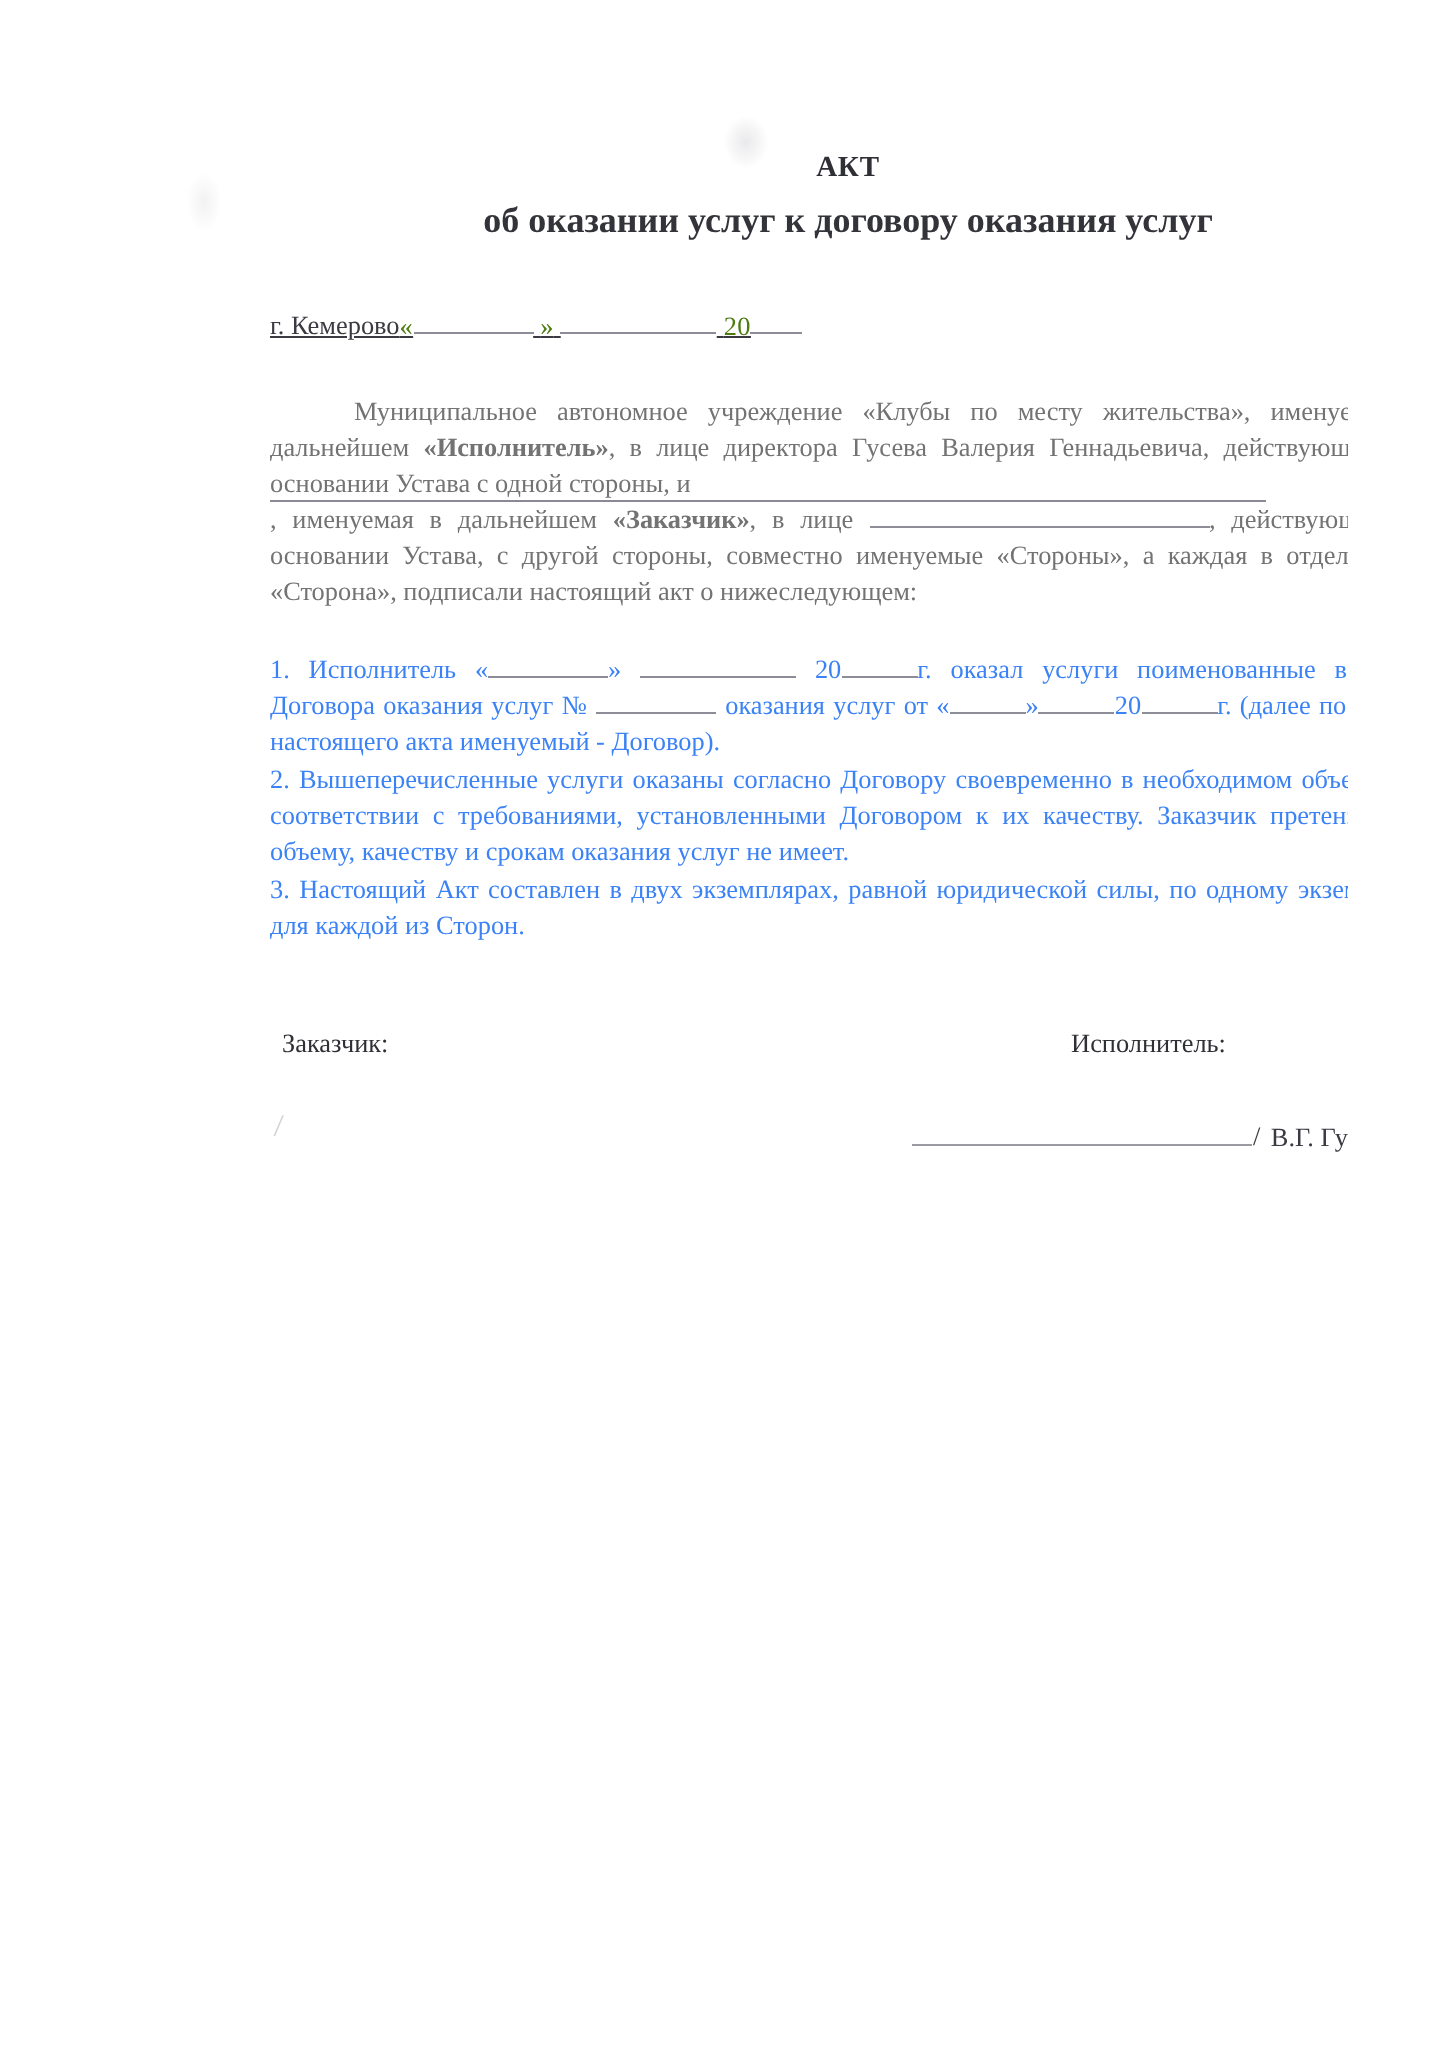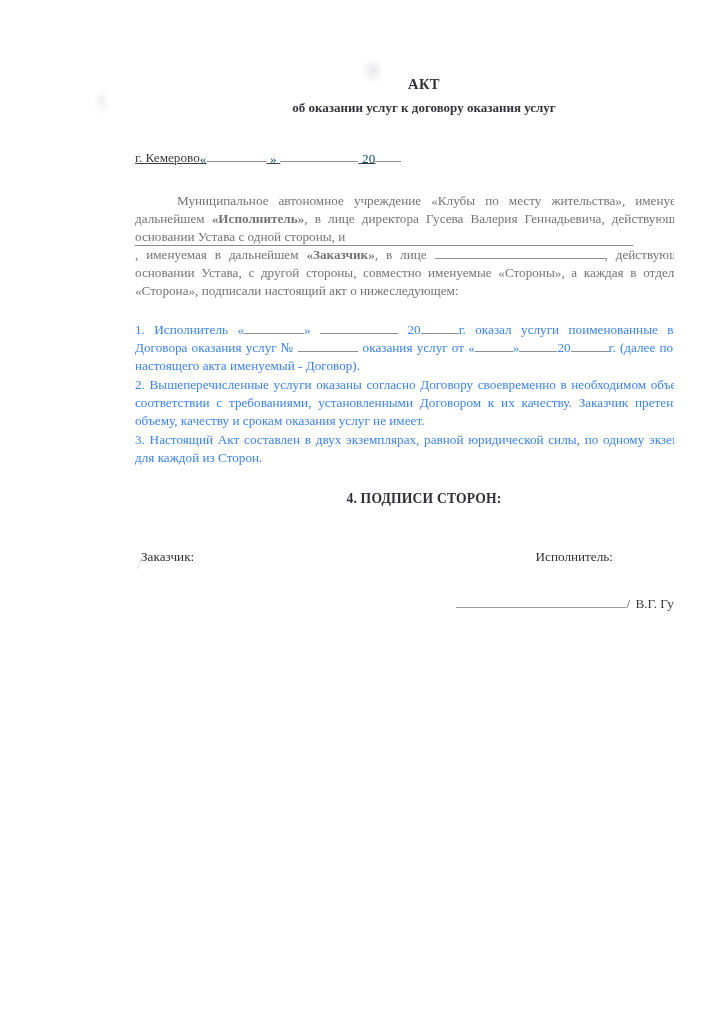--- a/index.html
+++ b/index.html
@@ -63,39 +63,39 @@
     font-weight: bold;
     font-size: 14.5px;
     letter-spacing: 0.4px;
     color: #2f2f36;
     margin-top: 64px;
     line-height: 1.15;
   }
   .doc-subtitle {
     text-align: center;
     font-weight: bold;
-    font-size: 13px;
+    font-size: 18px;
     color: #33333a;
     margin-top: 7px;
   }
 
   
   .citydate {
     display: flex;
     justify-content: flex-start;
     align-items: baseline;
     margin-top: 34px;
     font-size: 13.2px;
     color: #3a3a42;
     text-decoration: underline;
   }
   .city { white-space: nowrap; }
   .datefield {
     white-space: nowrap;
-    color: #0c4a6e;
+    color: #4d7c0f;
     letter-spacing: 0.2px;
   }
   .u {
     display: inline-block;
     border-bottom: 1px solid #8d8d97;
     vertical-align: baseline;
     height: 0.88em;
   }
   .u-xs { width: 26px; }
   .u-sm { width: 38px; }
@@ -194,21 +194,20 @@
     </p>
 
     <div class="clauses">
       <p class="clause">
         <span>1. Исполнитель «</span><span class="u u-md"></span><span>» </span><span class="u u-lg"></span><span> 20</span><span class="u u-sm"></span><span>г. оказал услуги поименованные в п.1.1. Договора оказания услуг  № </span><span class="u u-md"></span><span> оказания услуг  от «</span><span class="u u-sm"></span><span>»</span><span class="u u-sm"></span><span>20</span><span class="u u-sm"></span><span>г. (далее по тексту настоящего акта именуемый -  Договор).</span>
       </p>
       <p class="clause">2. Вышеперечисленные услуги оказаны согласно Договору своевременно в необходимом объеме и в соответствии с требованиями, установленными Договором к их качеству. Заказчик претензий по объему, качеству и срокам оказания услуг не имеет.</p>
       <p class="clause">3. Настоящий Акт составлен в двух экземплярах, равной юридической силы,  по одному экземпляру для каждой из Сторон.</p>
     </div>
 
-    <div class="sign-heading">4. ПОДПИСИ СТОРОН:</div>
 
     <div class="sign-row">
       <div class="sign-col-left">
         <div class="sign-label sign-left-label">Заказчик:</div>
       </div>
       <div class="sign-col-right">
         <div class="sign-label">Исполнитель:</div>
         <div class="sign-line">
           <span class="u u-xl"></span><span>/ </span><span class="sign-name">В.Г. Гусев</span>
         </div>

